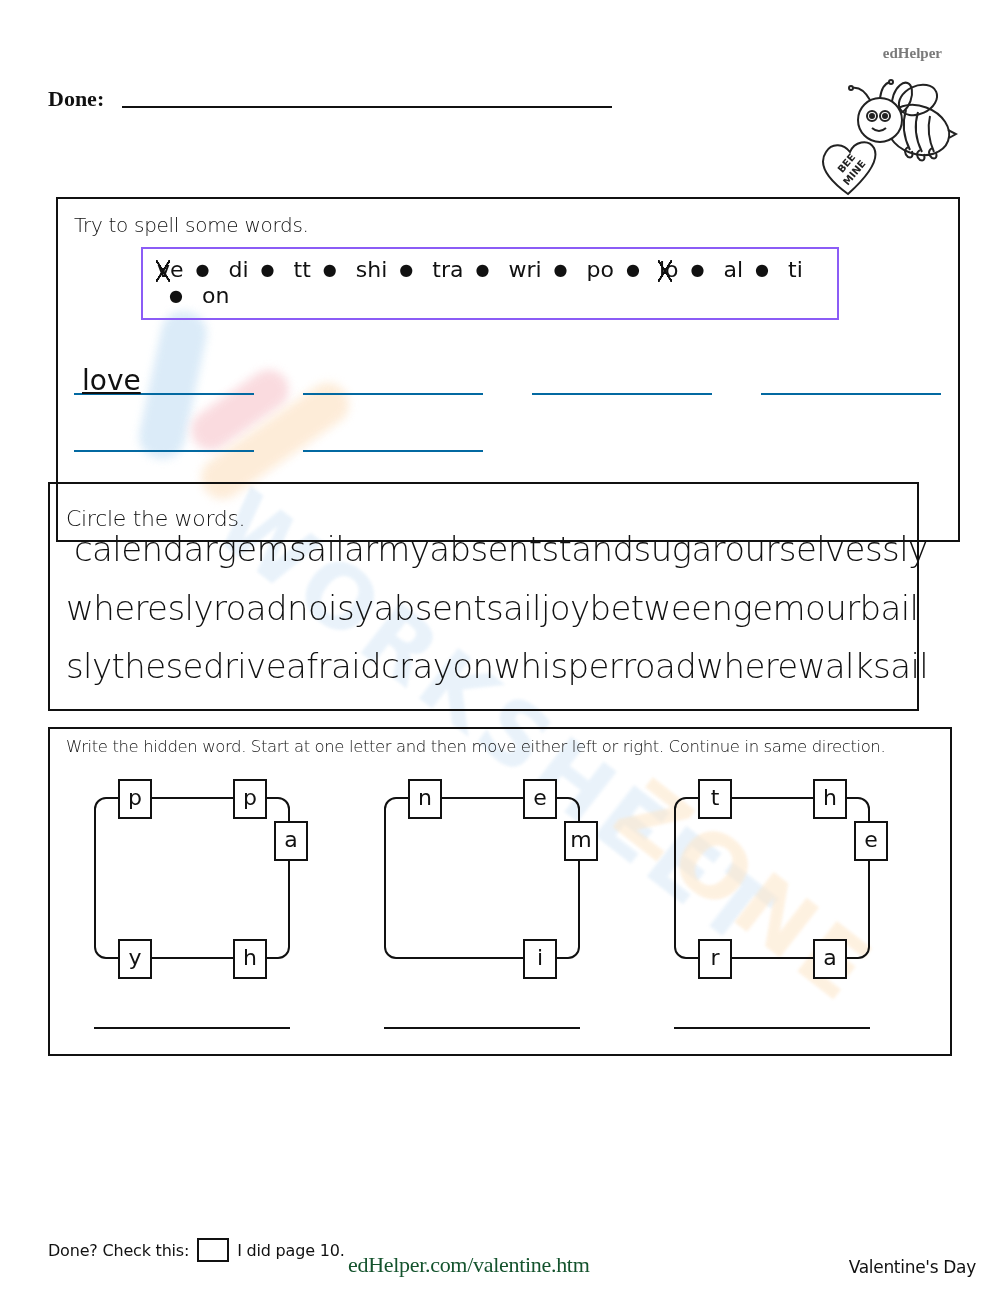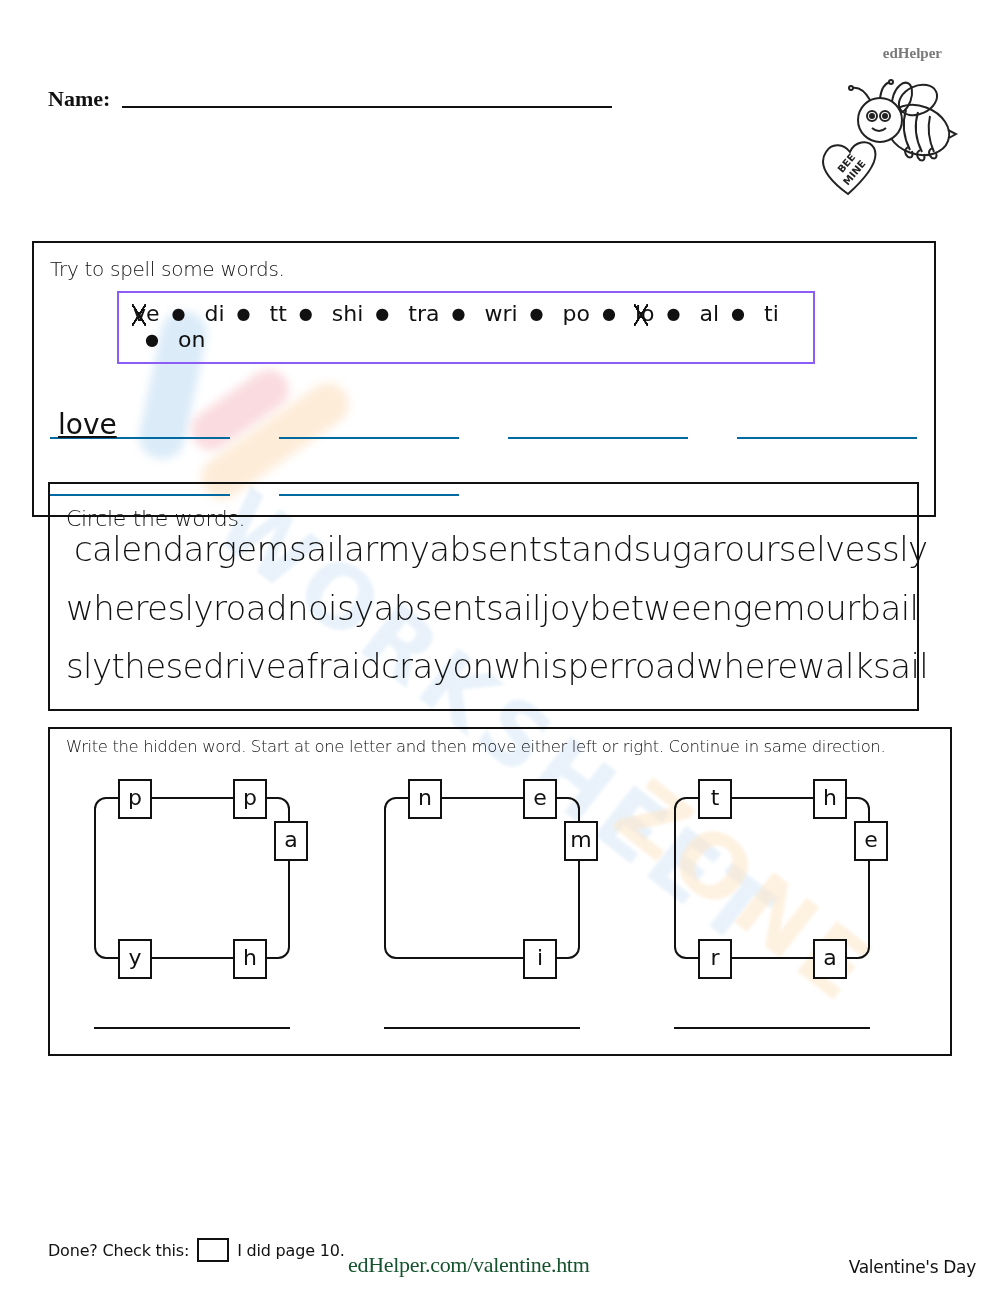--- a/index.html
+++ b/index.html
@@ -14,21 +14,21 @@
   .wm-orange { left:190px; top:420px; width:170px; height:42px; background:#fde6cc; border-radius:20px; transform:rotate(-35deg); filter:blur(5px); opacity:.75; }
   .wm-text { left:260px; top:470px; font-family:"DejaVu Sans", sans-serif; font-weight:bold; font-size:88px; letter-spacing:6px; color:#cfe3f5; opacity:.45; transform:rotate(38deg); transform-origin:left top; white-space:nowrap; filter:blur(1.5px); }
   .wm-text2 { left:660px; top:760px; font-family:"DejaVu Sans", sans-serif; font-weight:bold; font-size:88px; letter-spacing:6px; color:#fde6c8; opacity:.55; transform:rotate(38deg); transform-origin:left top; white-space:nowrap; filter:blur(1.5px); }
 
   .brand { right:58px; top:45px; font-family:"Liberation Serif", serif; font-weight:bold; font-size:15px; color:#7a7a7a; }
   .name-label { left:48px; top:86px; font-family:"Liberation Serif", serif; font-weight:bold; font-size:22px; }
   .name-line { left:122px; top:106px; width:490px; border-bottom:2px solid #111; height:0; }
   .bee { left:818px; top:72px; width:140px; height:125px; }
 
   .box { position:absolute; border:2px solid #111; box-sizing:border-box; background:transparent; }
-  .box1 { left:32px; top:197px; width:904px; height:276px;margin-top:44px; }
+  .box1 { left:56px; top:197px; width:904px; height:345px; }
   .box2 { left:48px; top:482px; width:871px; height:229px; }
   .box3 { left:48px; top:727px; width:904px; height:329px; }
 
   .instr { font-family:"DejaVu Sans", sans-serif; font-size:20px; font-weight:300; letter-spacing:-0.3px; color:#111; }
   .instr-small { font-size:16.5px; letter-spacing:-0.4px; }
 
   .wordbank { position:absolute; left:83px; top:48px; width:698px; height:73px; border:2px solid #8b5cf6; box-sizing:border-box;
               padding:8px 14px 0 14px; font-size:22px; line-height:26px; }
   .chunk { display:inline; }
   .dot { display:inline-block; margin:0 12px; font-size:16px; vertical-align:2px; }
@@ -56,21 +56,21 @@
 </head>
 <body>
 
 <div class="wm wm-blue"></div>
 <div class="wm wm-red"></div>
 <div class="wm wm-orange"></div>
 <div class="wm wm-text">WORKSHEET</div>
 <div class="wm wm-text2">ZONE</div>
 
 <div class="abs brand">edHelper</div>
-<div class="abs name-label">Name:</div>
+<div class="abs name-label">Done:</div>
 <div class="abs name-line"></div>
 
 <svg class="abs bee" viewBox="0 0 140 125">
   <g fill="none" stroke="#222" stroke-width="2">
 
     <ellipse cx="100" cy="28" rx="20" ry="14" transform="rotate(-25 100 28)"></ellipse>
     <ellipse cx="84" cy="26" rx="9" ry="16" transform="rotate(20 84 26)"></ellipse>
 
     <ellipse cx="100" cy="58" rx="32" ry="24" transform="rotate(20 100 58)"></ellipse>
     <path d="M88 38 Q82 58 92 78"></path>

